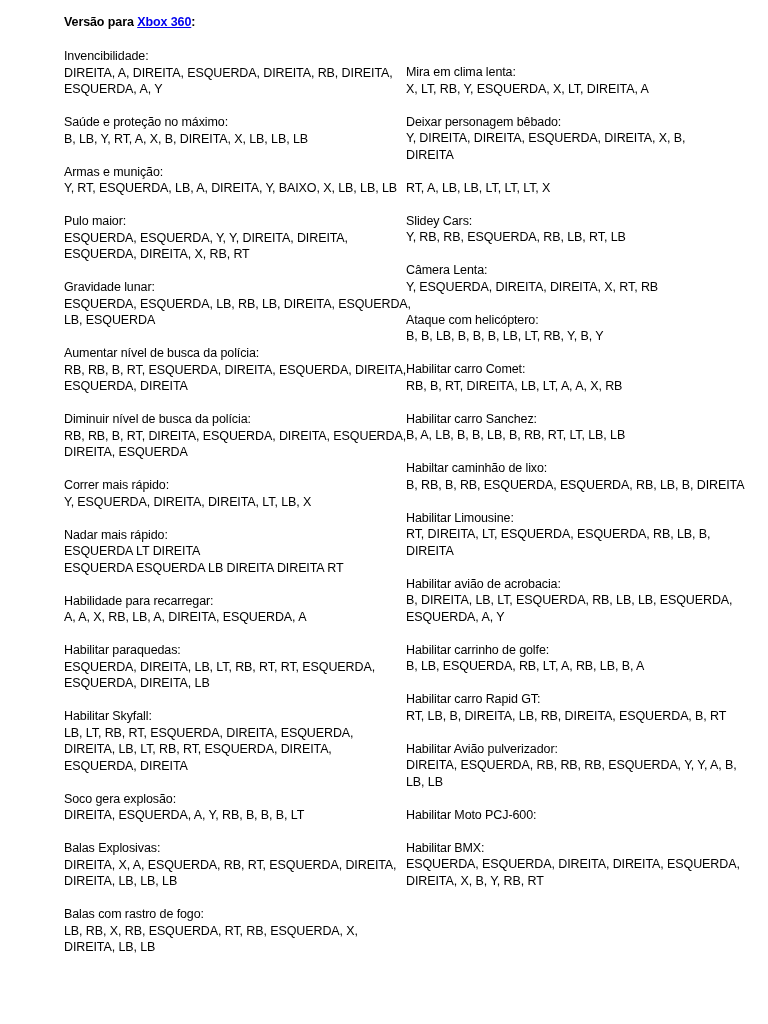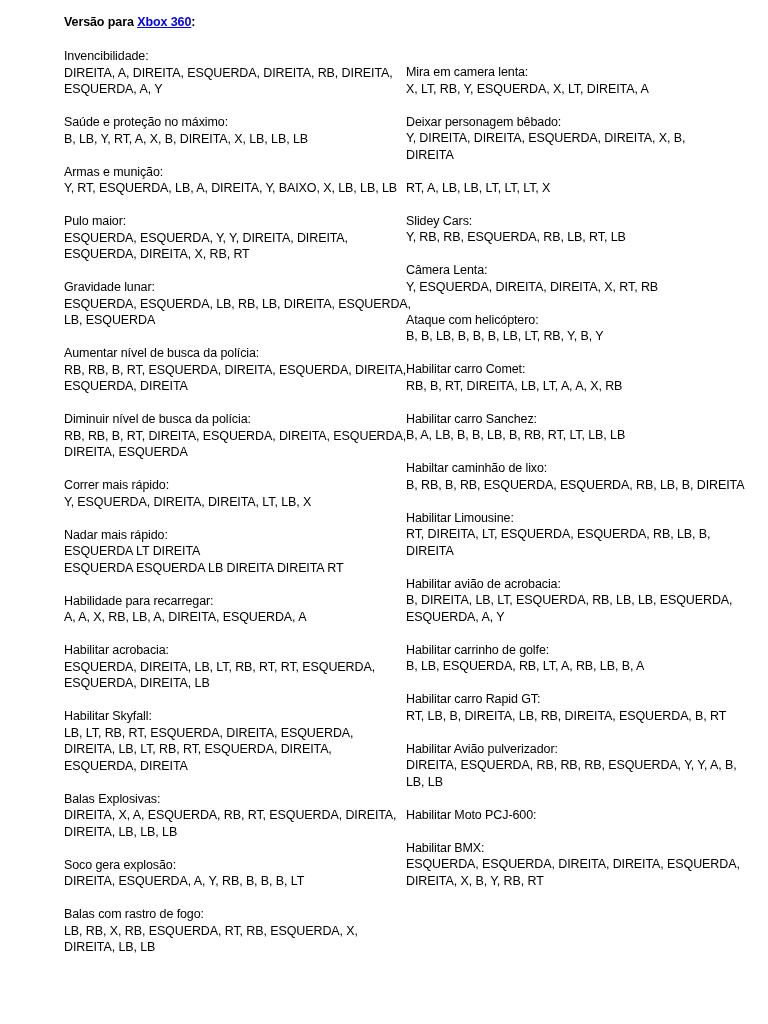--- a/index.html
+++ b/index.html
@@ -126,62 +126,62 @@
   </div>
 
   <div class="section">
     <div class="section-title">Habilidade para recarregar:</div>
     <div class="section-lines">
           <div class="code-line">A, A, X, RB, LB, A, DIREITA, ESQUERDA, A</div>
         </div>
   </div>
 
   <div class="section">
-    <div class="section-title">Habilitar acrobacia:</div>
+    <div class="section-title">Habilitar paraquedas:</div>
     <div class="section-lines">
           <div class="code-line">ESQUERDA, DIREITA, LB, LT, RB, RT, RT, ESQUERDA,</div>
           <div class="code-line">ESQUERDA, DIREITA, LB</div>
         </div>
   </div>
 
   <div class="section">
     <div class="section-title">Habilitar Skyfall:</div>
     <div class="section-lines">
           <div class="code-line">LB, LT, RB, RT, ESQUERDA, DIREITA, ESQUERDA,</div>
           <div class="code-line">DIREITA, LB, LT, RB, RT, ESQUERDA, DIREITA,</div>
           <div class="code-line">ESQUERDA, DIREITA</div>
         </div>
   </div>
 
   <div class="section">
+    <div class="section-title">Soco gera explosão:</div>
+    <div class="section-lines">
+          <div class="code-line">DIREITA, ESQUERDA, A, Y, RB, B, B, B, LT</div>
+        </div>
+  </div>
+
+  <div class="section">
     <div class="section-title">Balas Explosivas:</div>
     <div class="section-lines">
           <div class="code-line">DIREITA, X, A, ESQUERDA, RB, RT, ESQUERDA, DIREITA,</div>
           <div class="code-line">DIREITA, LB, LB, LB</div>
         </div>
   </div>
 
   <div class="section">
-    <div class="section-title">Soco gera explosão:</div>
-    <div class="section-lines">
-          <div class="code-line">DIREITA, ESQUERDA, A, Y, RB, B, B, B, LT</div>
-        </div>
-  </div>
-
-  <div class="section">
     <div class="section-title">Balas com rastro de fogo:</div>
     <div class="section-lines">
           <div class="code-line">LB, RB, X, RB, ESQUERDA, RT, RB, ESQUERDA, X,</div>
           <div class="code-line">DIREITA, LB, LB</div>
         </div>
   </div>
 </div>
   <div class="col col-right">
   <div class="section">
-    <div class="section-title">Mira em camera lenta:</div>
+    <div class="section-title">Mira em clima lenta:</div>
     <div class="section-lines">
           <div class="code-line">X, LT, RB, Y, ESQUERDA, X, LT, DIREITA, A</div>
         </div>
   </div>
 
   <div class="section">
     <div class="section-title">Deixar personagem bêbado:</div>
     <div class="section-lines">
           <div class="code-line">Y, DIREITA, DIREITA, ESQUERDA, DIREITA, X, B,</div>
           <div class="code-line">DIREITA</div>

